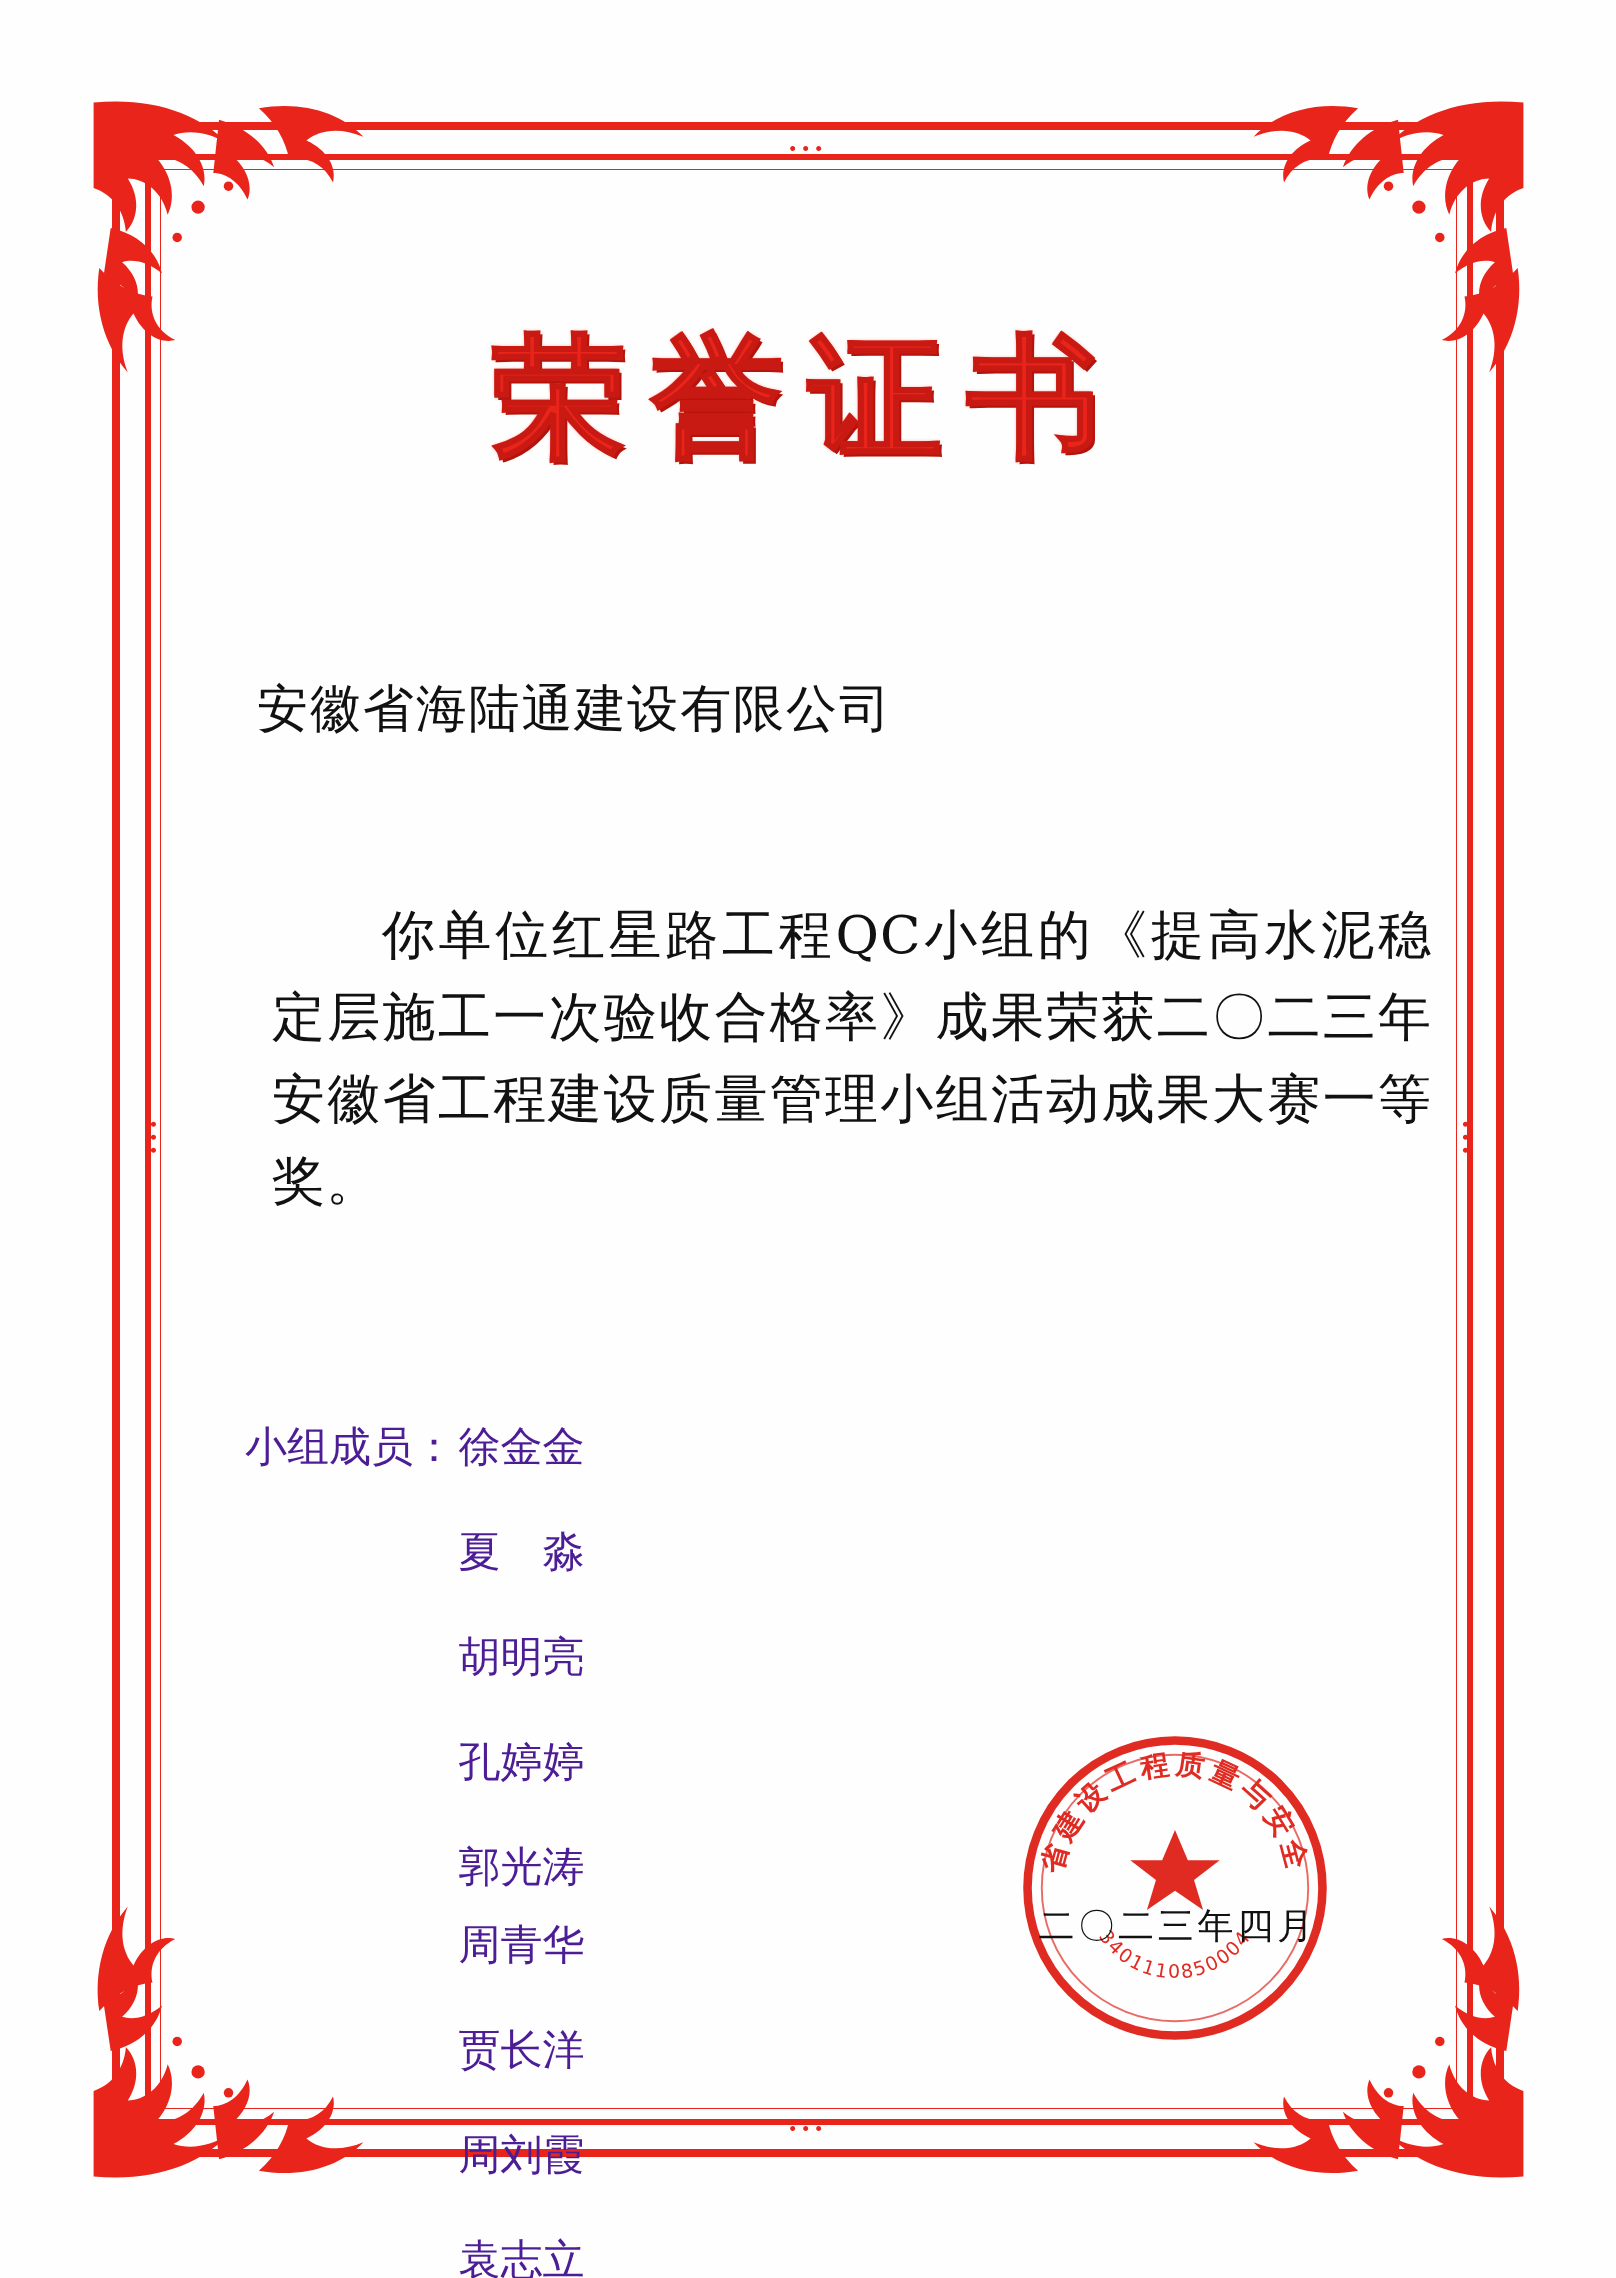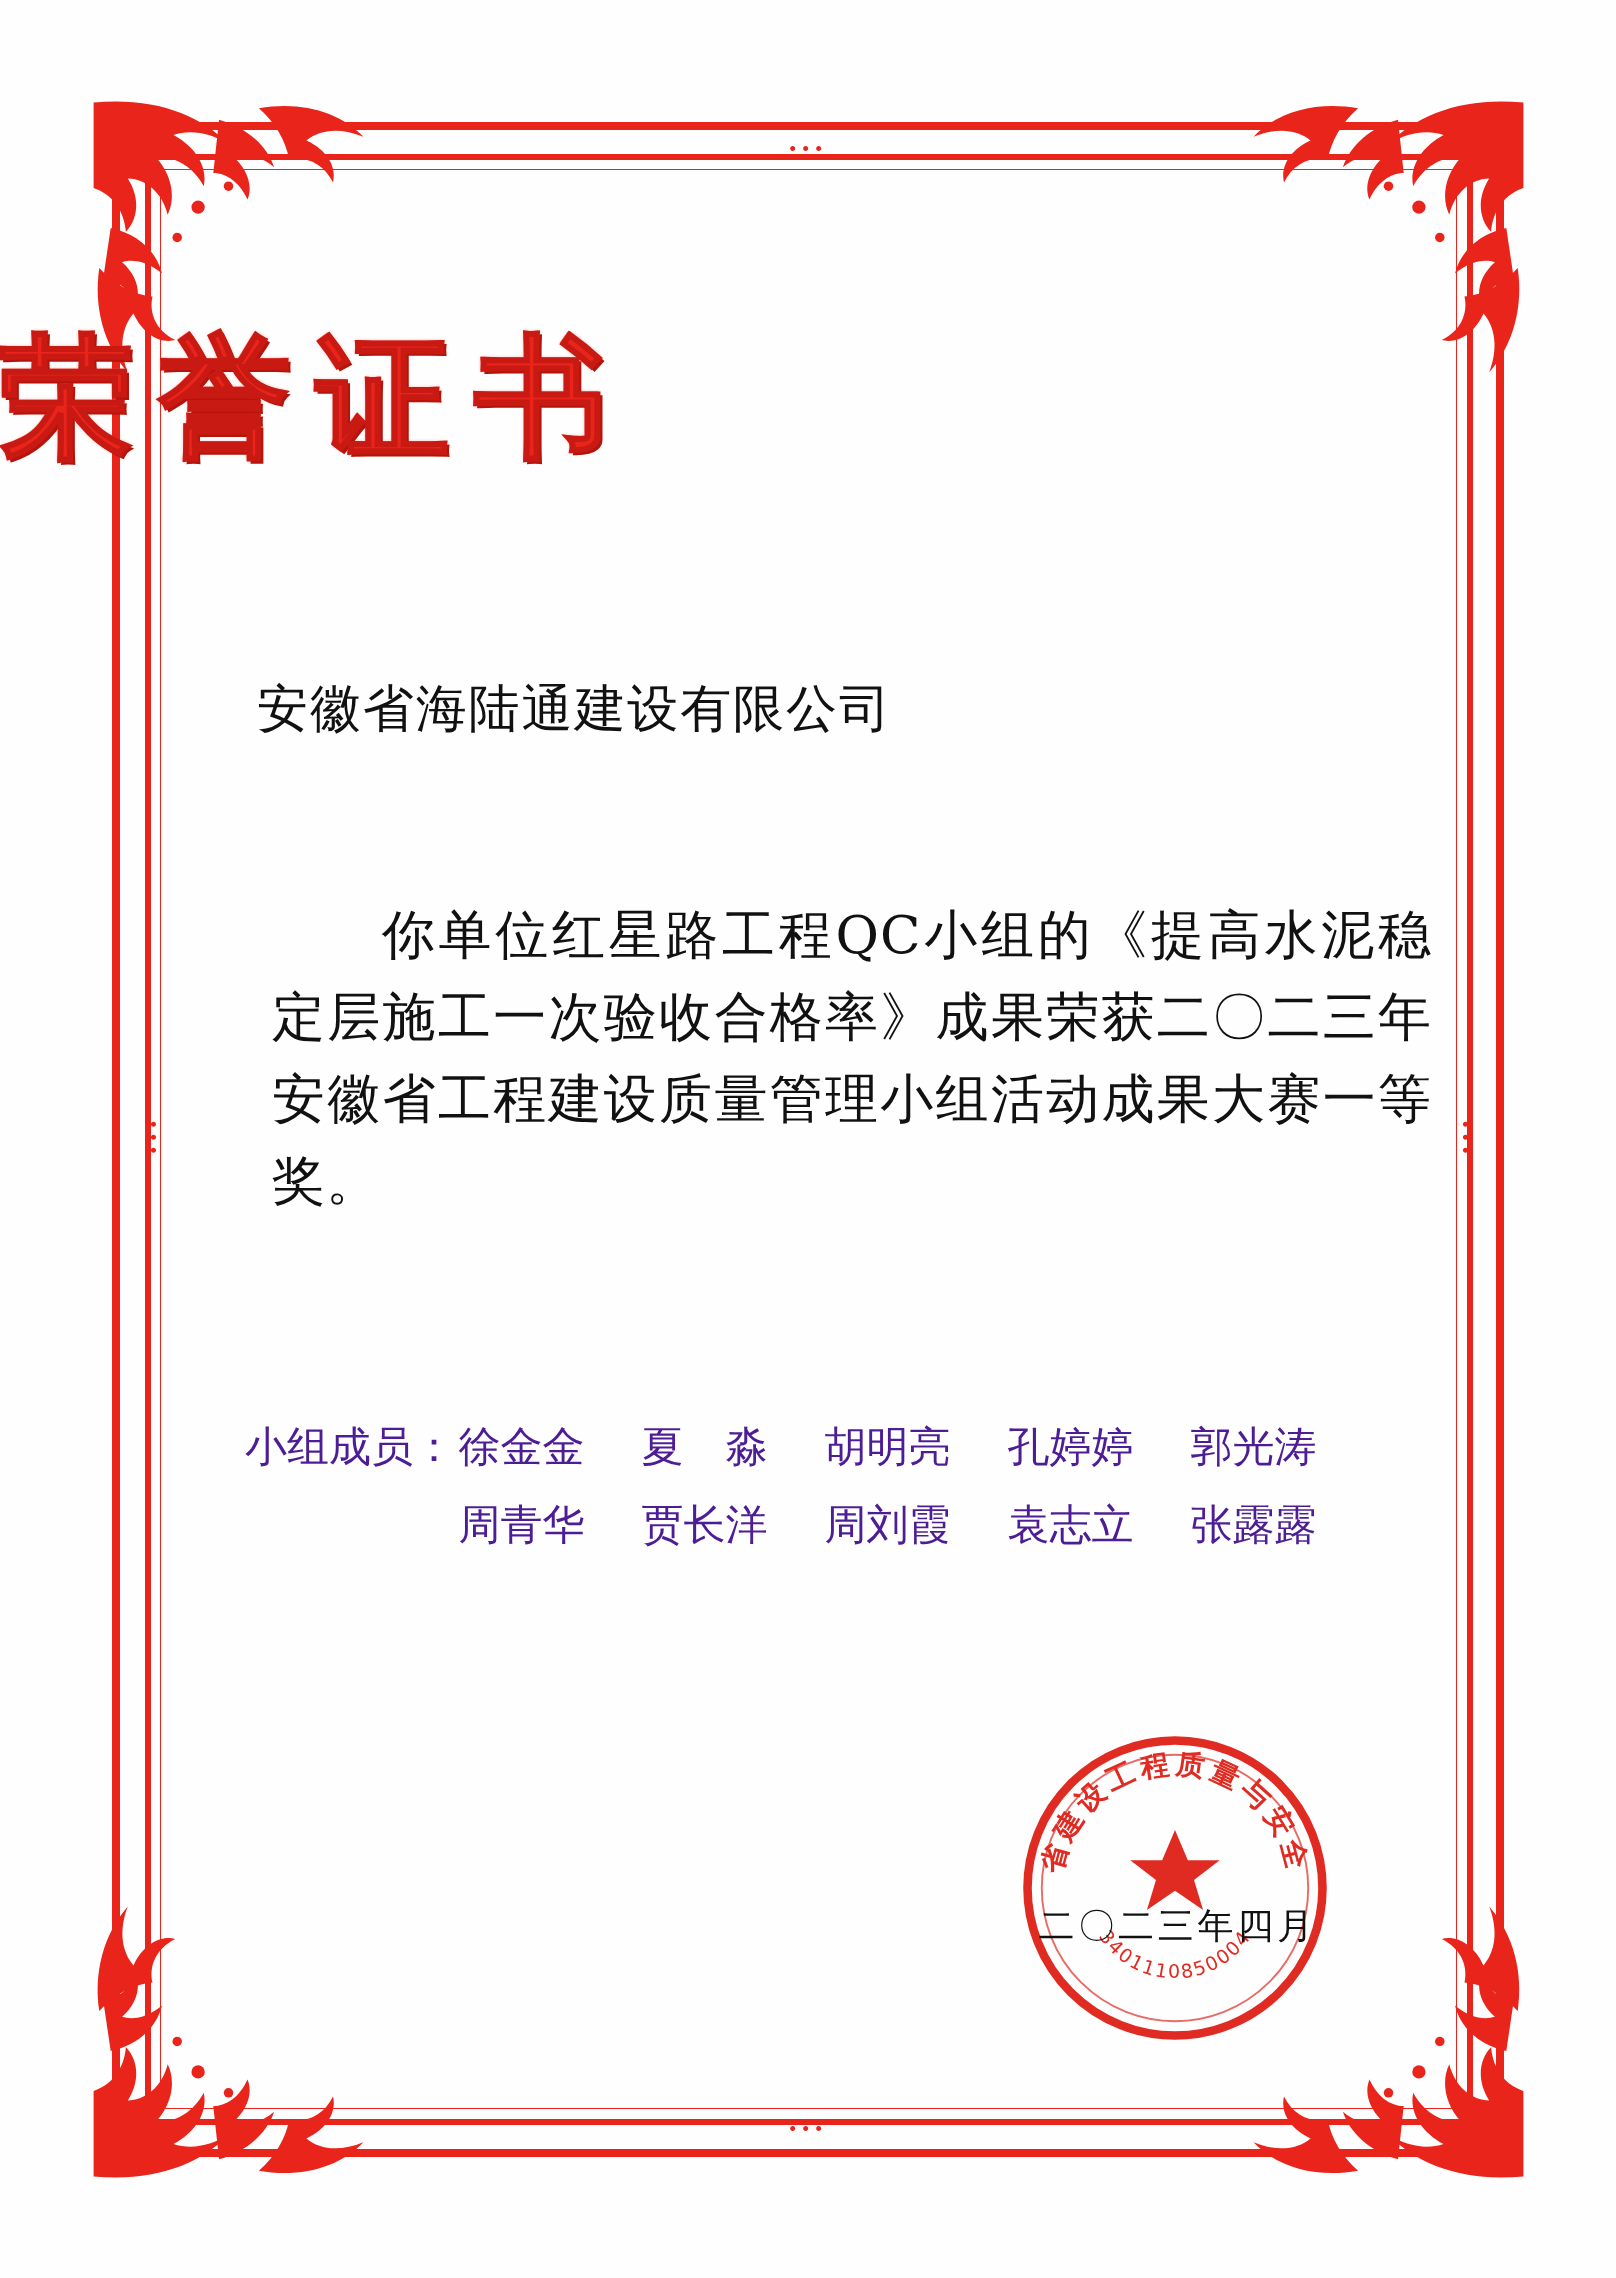--- a/index.html
+++ b/index.html
@@ -78,21 +78,21 @@
   .edge-dots.top    { left: 50%; top: 139px;  transform: translateX(-50%); }
   .edge-dots.bottom { left: 50%; bottom: 139px; transform: translateX(-50%); }
   .edge-dots.left   { left: 133px;  top: 50%; transform: translateY(-50%) rotate(90deg); }
   .edge-dots.right  { right: 133px; top: 50%; transform: translateY(-50%) rotate(90deg); }
 
   
   .title {
     position: absolute;
     left: 0; right: 0;
     top: 309px;
-    text-align: left;
+    text-align: center;
     font-family: "DejaVu Serif", "Liberation Serif", serif;
     font-weight: bold;
     font-size: 133px;
     letter-spacing: 25px;
     color: #e8241b;
     text-shadow:
        2.9px 2.9px 0 #b4140c,
       -1px -1px 0 #ff6a60,
        0 0 3.8px rgba(232,36,27,0.55);
     -webkit-text-stroke: 1.9px #c81a12;
@@ -132,21 +132,21 @@
     top: 1408px;
     width: 1122px;
     font-size: 42px;
     line-height: 78px;
     font-family: "DejaVu Sans", "Liberation Sans", sans-serif;
     font-weight: normal;
     color: #4c1d95;
   }
   .members-row { display: flex; white-space: pre; }
   .members-label { width: 205px; flex: 0 0 205px; }
-  .members-names { display: flex; gap: 40px; }
+  .members-names { display: flex; gap: 27px; flex-direction: column; }
   .members-row.second .members-label { visibility: hidden; }
   .name-cell { min-width: 143px; display: inline-block; text-align: center; }
 
   
   .date {
     position: absolute;
     right: 300px;
     top: 1902px;
     font-size: 36px;
     letter-spacing: 3.8px;

